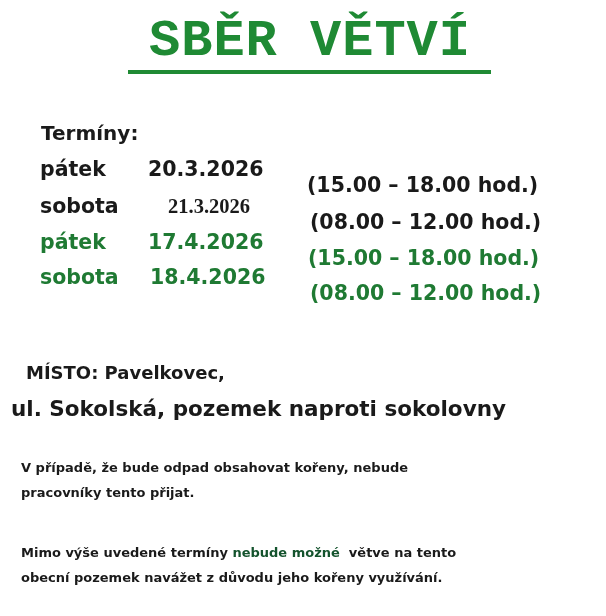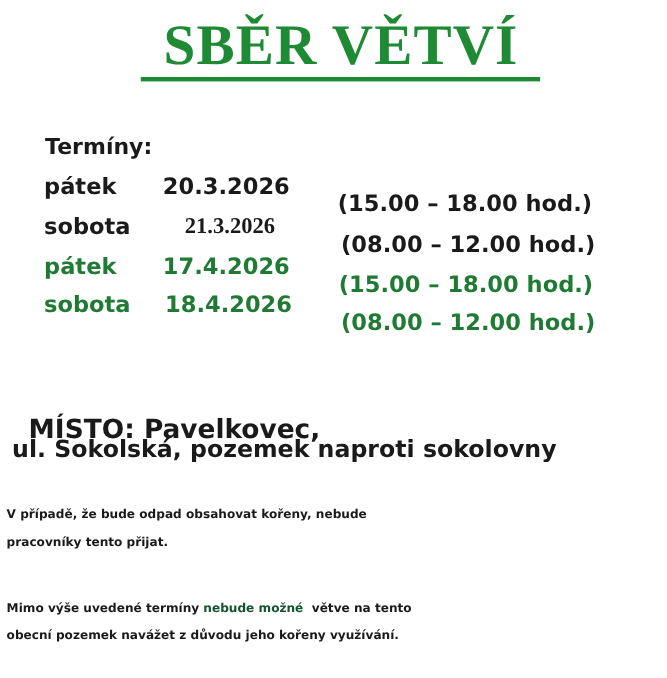--- a/index.html
+++ b/index.html
@@ -3,21 +3,21 @@
   <meta charset="utf-8">
   <style>
     html, body { margin: 0; padding: 0; background: #ffffff; }
     body {
       width: 606px; height: 616px; position: relative; overflow: hidden;
       font-family: "Liberation Sans", "DejaVu Sans", sans-serif;
       color: #1a1a1a;
     }
     .title {
       position: absolute; left: 128px; top: 14px; width: 364px;
-      font-family: Liberation Serif, serif; font-weight: 700;
+      font-family: Liberation Mono, monospace; font-weight: 700;
       font-size: 52px; line-height: 56px; letter-spacing: 1px;
       color: #1f8a34; text-align: center; white-space: nowrap;
     }
     .title-rule {
       position: absolute; left: 128px; top: 70px; width: 363px; height: 4px;
       background: #1f8a34;
     }
     .terms-label {
       position: absolute; left: 41px; top: 120px;
       font-family: "DejaVu Sans", sans-serif; font-weight: 700;
@@ -29,31 +29,31 @@
       font-size: 20.5px; line-height: 30px; white-space: nowrap;
     }
     .row .day { position: absolute; left: 0; top: 0; }
     .row .date { position: absolute; top: 0; }
     .row .time { position: absolute; top: 16px; }
     .row.black { color: #1a1a1a; }
     .row.green { color: #1f7a33; }
     .place1 {
       position: absolute; left: 26px; top: 358px;
       font-family: "DejaVu Sans", sans-serif; font-weight: 700;
-      font-size: 24px; line-height: 30px; color: #1a1a1a; white-space: nowrap; margin-top: 17px;
+      font-size: 18px; line-height: 30px; color: #1a1a1a; white-space: nowrap;
     }
     .place2 {
       position: absolute; left: 11px; top: 394px;
       font-family: "DejaVu Sans", sans-serif; font-weight: 700;
       font-size: 21.5px; line-height: 30px; color: #1a1a1a; white-space: nowrap;
     }
     .para {
-      position: absolute; left: 6px;
+      position: absolute; left: 21px;
       font-family: "DejaVu Sans", sans-serif; font-weight: 700;
-      font-size: 11px; line-height: 25px; color: #1a1a1a; white-space: nowrap;
+      font-size: 13px; line-height: 25px; color: #1a1a1a; white-space: nowrap;
     }
     .para1 { top: 455px; }
     .para2 { top: 540px; }
     .red { color: #14532d; }
   </style>
 </head>
 <body>
 
 <div class="title">SBĚR VĚTVÍ</div>
 <div class="title-rule"></div>

